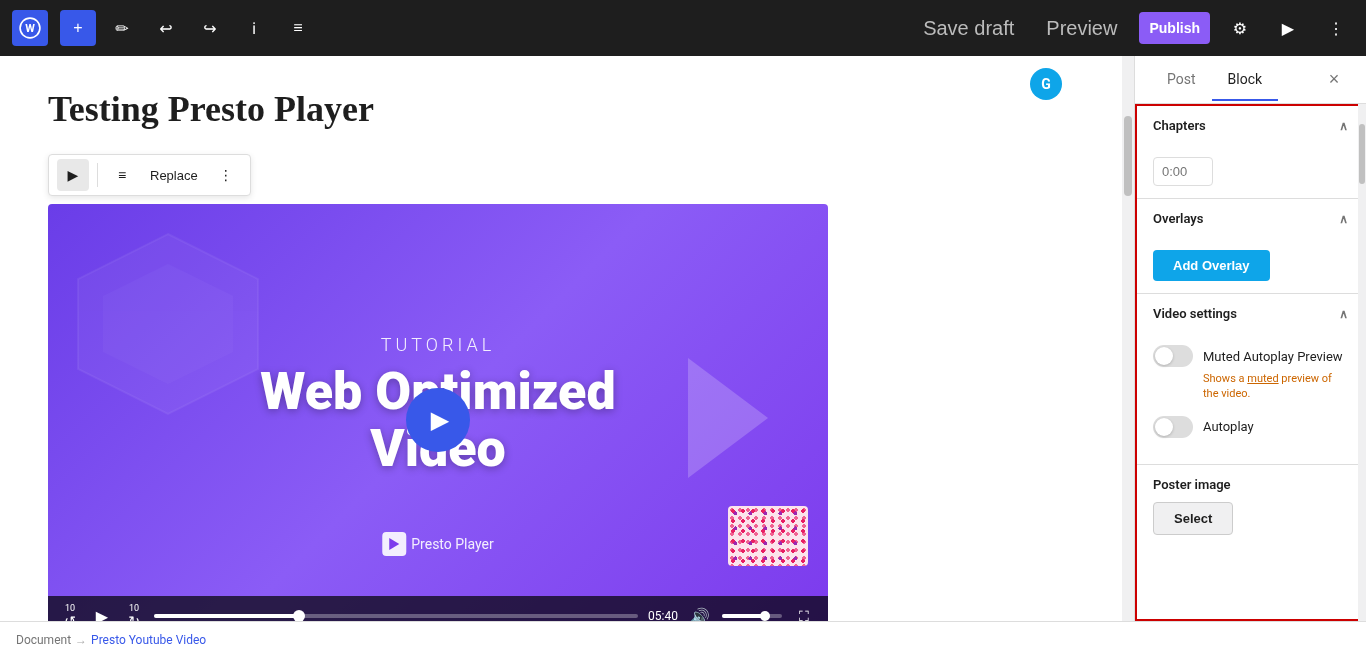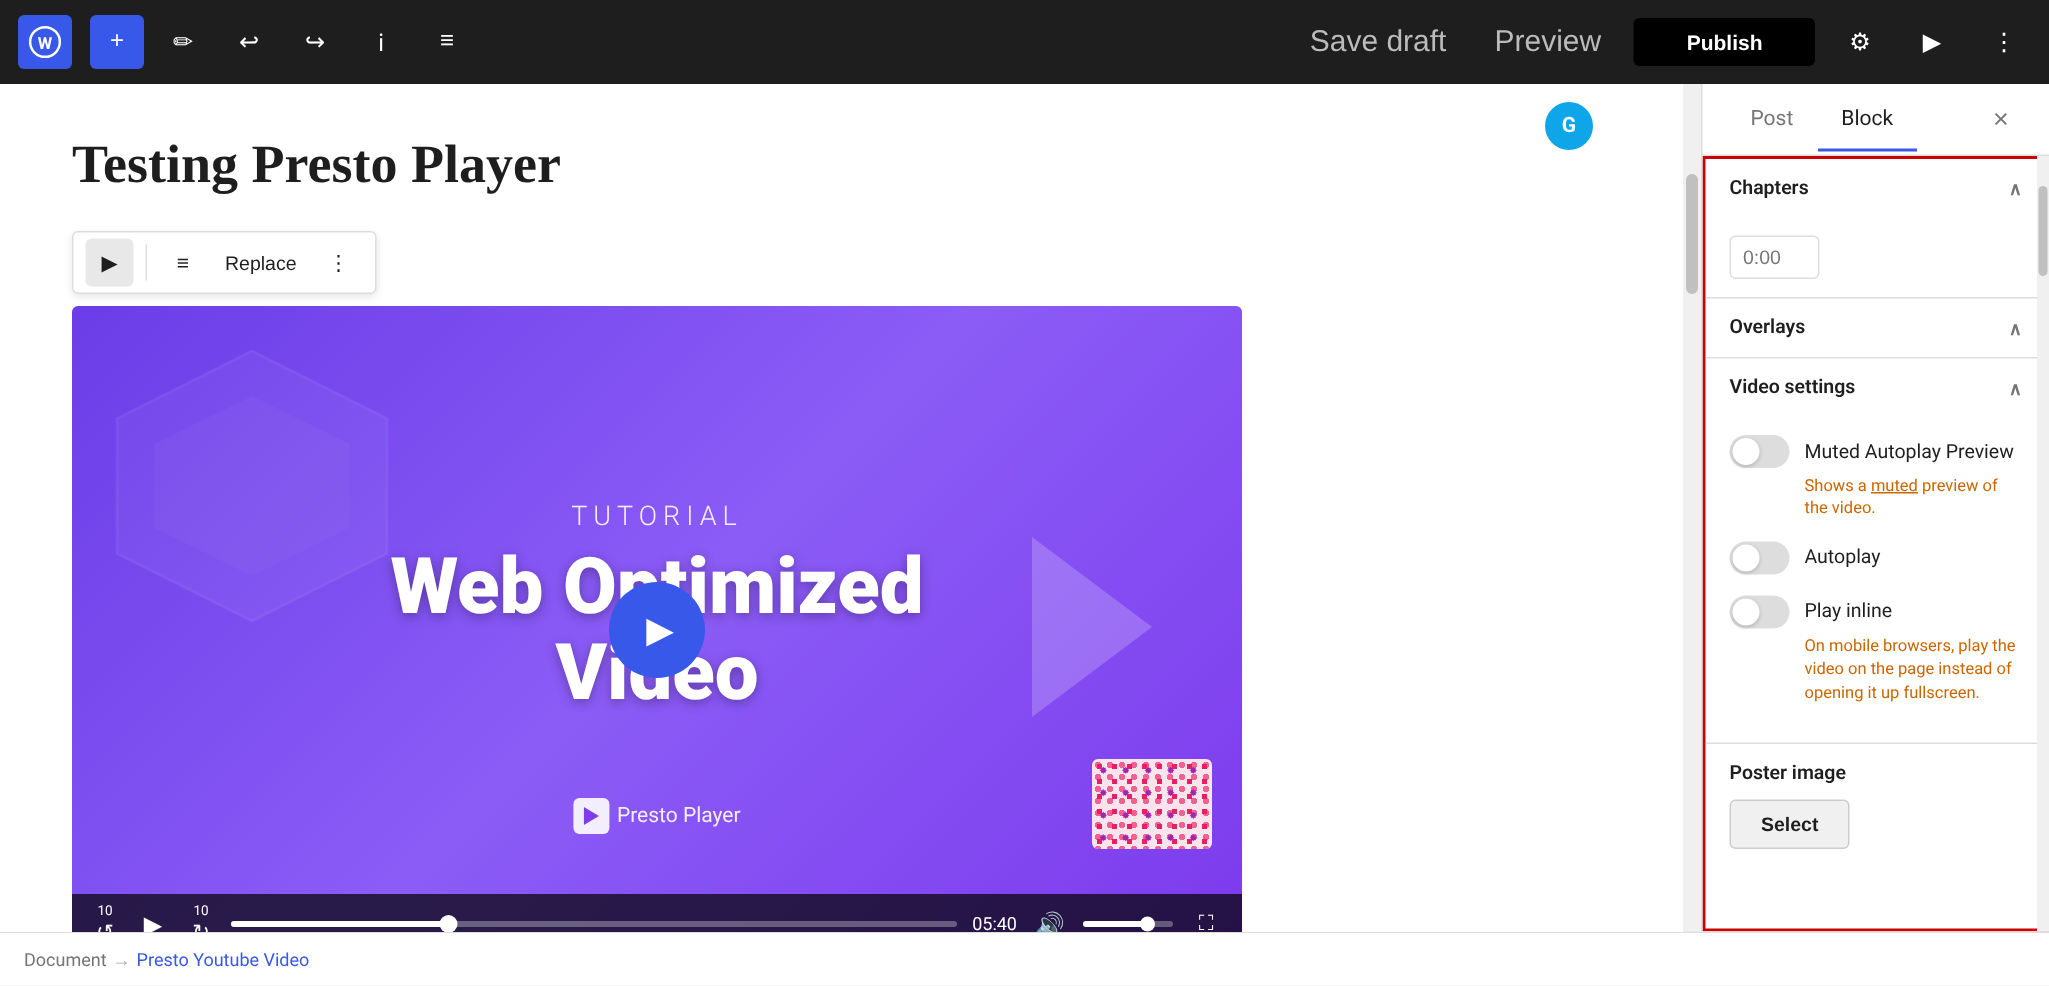--- a/index.html
+++ b/index.html
@@ -44,25 +44,25 @@
     .toolbar-text-btn {
       background: transparent;
       border: none;
       color: #bbb;
       font-size: 20px;
       cursor: pointer;
       padding: 6px 10px;
       border-radius: 4px;
     }
     .toolbar-publish-btn {
-      background: #000000;
+      background: #8b5cf6;
       color: white;
       border: none;
       border-radius: 4px;
-      padding: 8px 35px;
+      padding: 8px 10px;
       font-size: 14px;
       font-weight: 600;
       cursor: pointer;
     }
     .toolbar-icon-btn {
       width: 36px; height: 36px;
       background: transparent;
       border: none;
       border-radius: 4px;
       color: #fff;
@@ -657,20 +657,23 @@
 
           </div>
         </div>
       </div>
 
       <div class="sidebar-section">
         <div class="sidebar-section-header">
           <span>Overlays</span>
           <span class="section-toggle">∧</span>
         </div>
+        <div class="sidebar-section-body">
+          <button class="add-overlay-btn">Add Overlay</button>
+        </div>
       </div>
 
       <div class="sidebar-section">
         <div class="sidebar-section-header">
           <span>Video settings</span>
           <span class="section-toggle">∧</span>
         </div>
         <div class="sidebar-section-body">
 
           <div class="setting-row">
@@ -687,29 +690,20 @@
 
           <div class="setting-row">
             <div class="toggle-row">
               <div class="toggle">
                 <div class="toggle-knob"></div>
               </div>
               <span class="toggle-label">Autoplay</span>
             </div>
           </div>
 
-          <div class="setting-row">
-            <div class="toggle-row">
-              <div class="toggle">
-                <div class="toggle-knob"></div>
-              </div>
-              <span class="toggle-label">Play inline</span>
-            </div>
-            <div class="setting-desc">On mobile browsers, play the video on the page instead of opening it up fullscreen.</div>
-          </div>
 
         </div>
       </div>
 
       <div class="poster-section">
         <div class="poster-label">Poster image</div>
         <button class="select-btn">Select</button>
       </div>
 
     </div>

